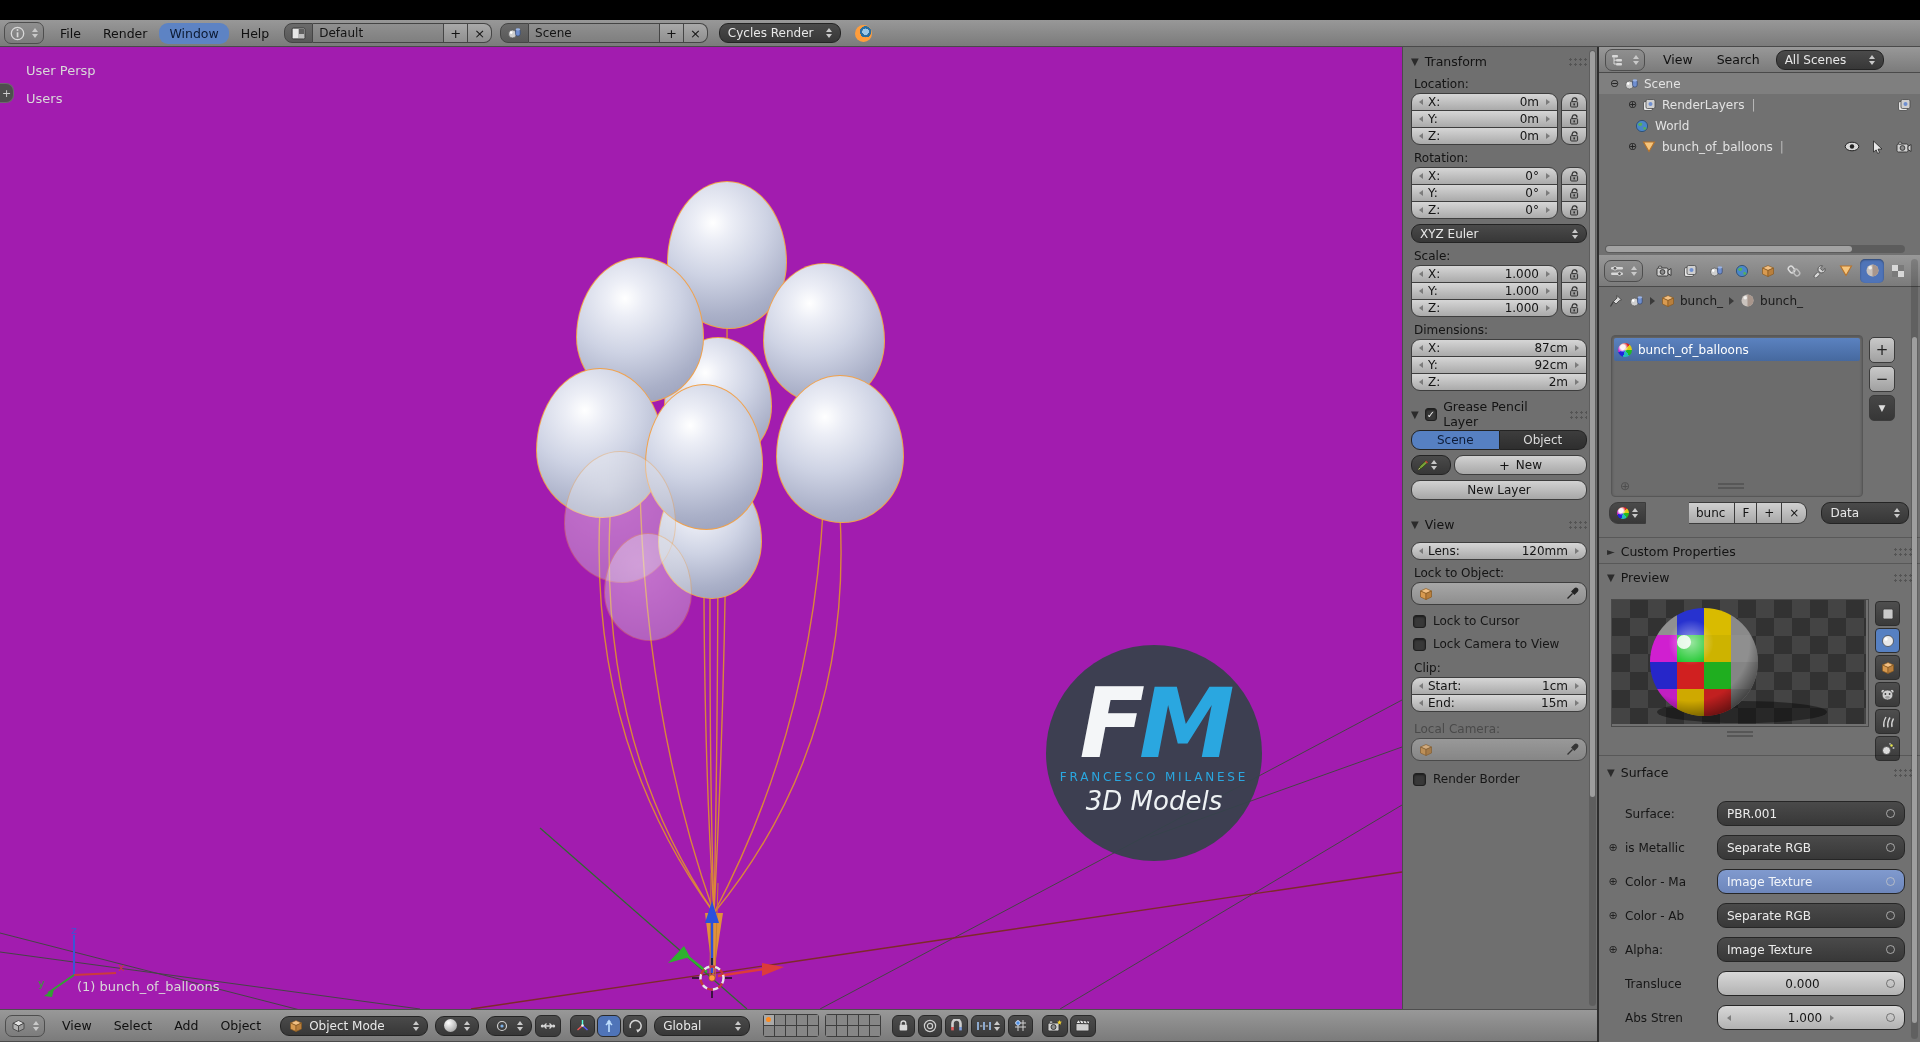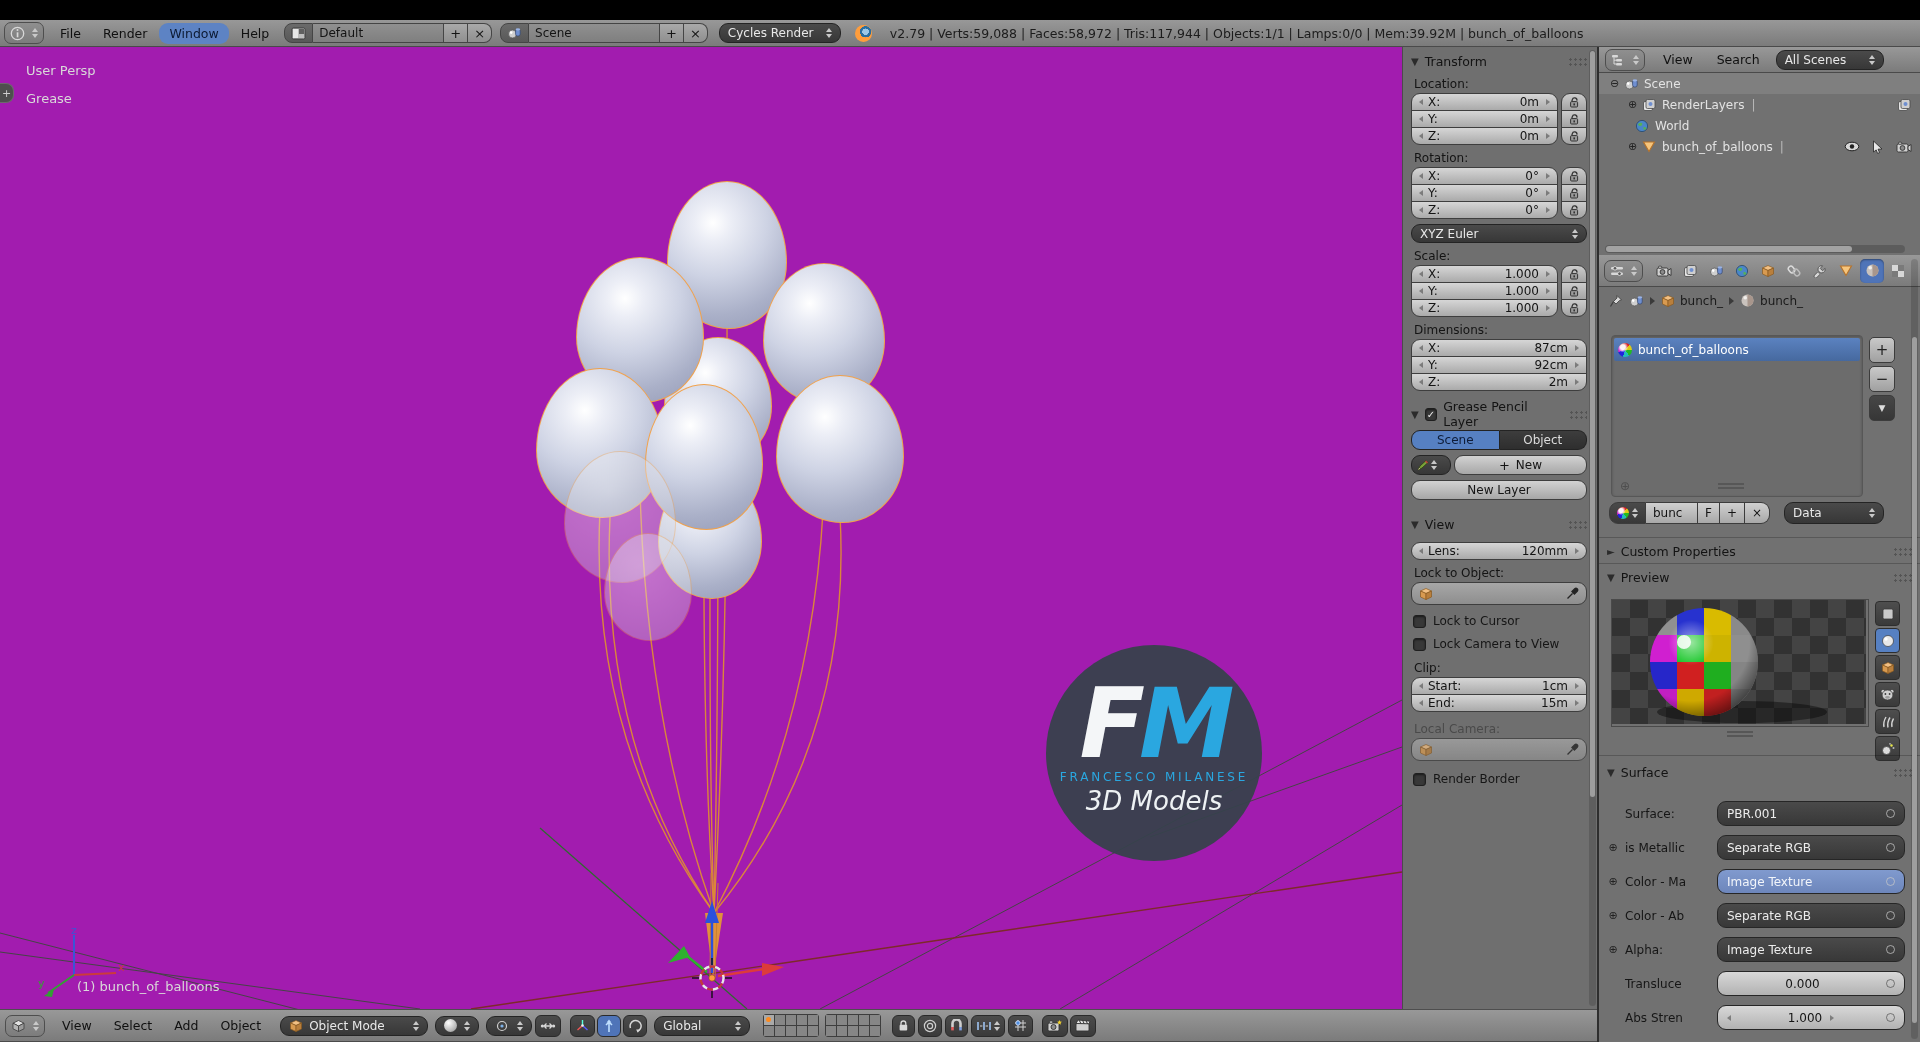--- a/index.html
+++ b/index.html
@@ -232,21 +232,20 @@
         </div>
     </div>
     <div class="darkdd" style="width:122px;margin-left:6px;">
       <span>Cycles Render</span>
       <span class="uarrs dkarr" style="margin-left:auto;">
           <span class="tu"></span>
           <span class="td"></span>
         </span>
     </div>
     <span class="blogo" style="width:17px;height:17px;margin-left:12px;"></span>
-    <span class="stats">v2.79 | Verts:59,088 | Faces:58,972 | Tris:117,944 | Objects:1/1 | Lamps:0/0 | Mem:39.92M | bunch_of_balloons</span>
   </div>
 
   <div class="viewport">
     <div class="vp-layer" id="vp-bg">
         <svg width="1402" height="962" viewBox="0 0 1402 962">
           <line x1="1402" y1="653" x2="820" y2="962" stroke="#454545" stroke-width="1"></line>
           <line x1="1402" y1="758" x2="1060" y2="962" stroke="#454545" stroke-width="1"></line>
           <line x1="0" y1="905" x2="420" y2="962" stroke="#454545" stroke-width="1"></line>
           <line x1="0" y1="886" x2="300" y2="963" stroke="#454545" stroke-width="1"></line>
           <line x1="1402" y1="700" x2="1150" y2="790" stroke="#454545" stroke-width="1"></line>
@@ -289,21 +288,21 @@
           <circle cx="712" cy="931" r="11.5" fill="none" stroke="#e8e8e8" stroke-width="2.4" stroke-dasharray="5.7 5.7"></circle>
           <circle cx="712" cy="931" r="11.5" fill="none" stroke="#c23a3a" stroke-width="2.4" stroke-dasharray="5.7 5.7" stroke-dashoffset="5.7"></circle>
           <line x1="712" y1="911" x2="712" y2="918" stroke="#111" stroke-width="1.4"></line>
           <line x1="712" y1="944" x2="712" y2="951" stroke="#111" stroke-width="1.4"></line>
           <line x1="692" y1="931" x2="699" y2="931" stroke="#111" stroke-width="1.4"></line>
           <line x1="725" y1="931" x2="732" y2="931" stroke="#111" stroke-width="1.4"></line>
           <circle cx="712" cy="931" r="3.2" fill="#ff9a3d" stroke="#7a4a1a" stroke-width=".6"></circle>
         </svg>
       </div>
     <div class="vp-text" style="left:26px;top:16px;">User Persp</div>
-    <div class="vp-text" style="left:26px;top:44px;">Grease</div>
+    <div class="vp-text" style="left:26px;top:44px;">Users</div>
     <div class="plustab">
         <span>+</span>
       </div>
     <div style="position:absolute;left:14px;top:880px;" id="axis-widget">
         <svg width="110" height="72" viewBox="0 0 110 72">
     <line x1="60" y1="48" x2="60" y2="8" stroke="#3b55d6" stroke-width="2"></line>
     <line x1="60" y1="48" x2="102" y2="46" stroke="#cc3b3b" stroke-width="2"></line>
     <line x1="60" y1="48" x2="34" y2="66" stroke="#33a033" stroke-width="2"></line>
     <polygon points="30,69 40,62 38,70" fill="#33a033"></polygon>
     <text x="57" y="7" fill="#3b55d6" font-size="11">z</text>
@@ -897,21 +896,21 @@
           </div>
       </div>
       <div class="dbrow">
         <div class="dbseg first dbdark">
           <span class="matball" style="width:12px;height:12px;"></span>
           <span class="uarrs dkarr" style="margin-left:3px;">
               <span class="tu"></span>
               <span class="td"></span>
             </span>
         </div>
-        <div class="dbseg dblight" style="width:52px;">
+        <div class="dbseg dblight" style="width:52px;margin-left:43px;">
             <span>bunc</span>
           </div>
         <div class="dbseg dblight">
             <span>F</span>
           </div>
         <div class="dbseg dblight">
             <span>+</span>
           </div>
         <div class="dbseg dblight lastr">
             <span>×</span>

